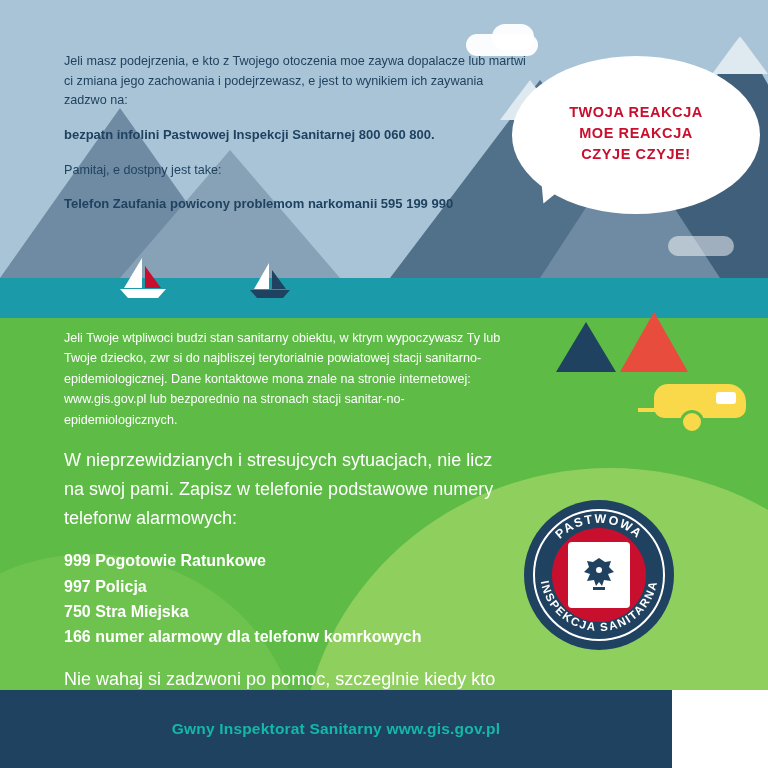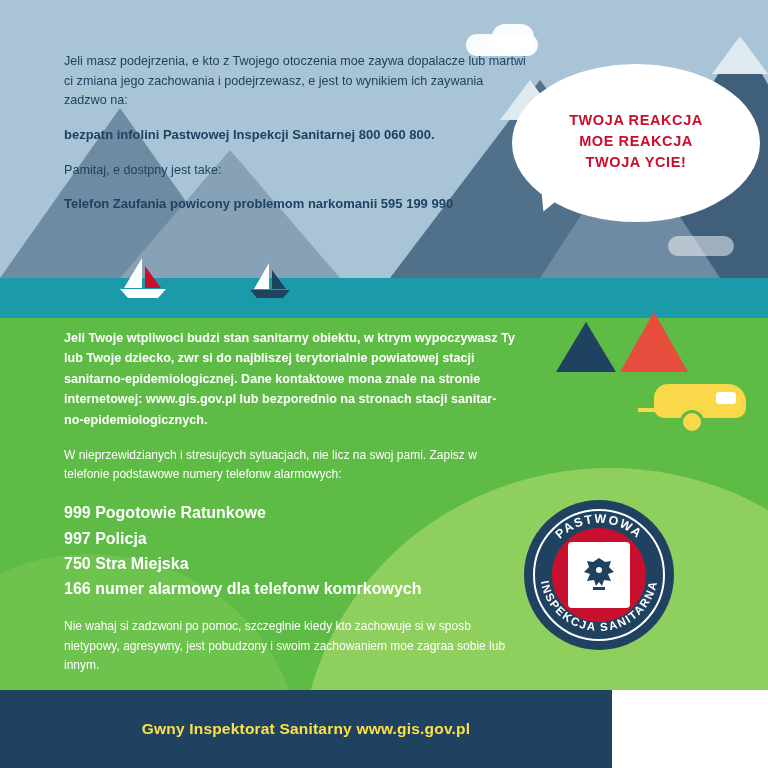--- a/index.html
+++ b/index.html
@@ -67,23 +67,23 @@
   .hill {
     position: absolute;
     border-radius: 50% 50% 0 0 / 100% 100% 0 0;
     background: #8fcf5e;
   }
 
   
   .footer {
     position: absolute;
     left: 0; top: 690px;
-    width: 612px; height: 78px;
+    width: 672px; height: 78px;
     background: #1f4260;
-    color: #fde047;
+    color: #14b8a6;
     display: flex;
     align-items: center;
     justify-content: center;
   }
   .footer-text {
     font-size: 15.5px;
     font-weight: bold;
     letter-spacing: 0.2px;
   }
 
@@ -111,21 +111,21 @@
     font-size: 13px;
     font-weight: bold;
     line-height: 1.55;
     color: #1f4260;
     margin: 8px 0 16px 0;
   }
 
   
   .bubble-wrap {
     position: absolute;
-    left: 512px; top: 64px;
+    left: 512px; top: 56px;
     width: 248px; height: 188px;
   }
   .bubble {
     position: absolute;
     left: 0; top: 0;
     width: 248px; height: 158px;
     background: #ffffff;
     border-radius: 50%;
   }
   .bubble-tail {
@@ -151,27 +151,27 @@
 
   
   .green-text {
     position: absolute;
     left: 64px; top: 328px;
     width: 452px;
     color: #ffffff;
   }
   .g-bold {
     font-size: 12.6px;
-    font-weight: bold;
+    font-weight: normal;
     line-height: 1.62;
     margin: 0 0 16px 0;
     color: #ffffff;
   }
   .g-reg {
-    font-size: 12px;
+    font-size: 18px;
     line-height: 1.6;
     margin: 0 0 16px 0;
     color: #ffffff;
   }
   .phones {
     margin: 0 0 16px 0;
     padding: 0;
     list-style: none;
   }
   .phones li {
@@ -323,21 +323,21 @@
     <p class="p-reg">Pamitaj, e dostpny jest take:</p>
     <p class="p-bold">Telefon Zaufania powicony problemom narkomanii  595 199 990</p>
   </div>
 
   <div class="bubble-wrap">
     <div class="bubble-tail"></div>
     <div class="bubble"></div>
     <div class="bubble-text">
       <div>TWOJA REAKCJA</div>
       <div>MOE REAKCJA</div>
-      <div>TWOJA YCIE!</div>
+      <div>CZYJE CZYJE!</div>
     </div>
   </div>
 
   <div class="green-text">
     <p class="g-bold">Jeli Twoje wtpliwoci budzi stan sanitarny obiektu, w ktrym wypoczywasz Ty lub Twoje dziecko, zwr si do najbliszej terytorialnie powiatowej stacji sanitarno-epidemiologicznej. Dane kontaktowe mona znale na stronie internetowej: www.gis.gov.pl lub bezporednio na stronach stacji sanitar-no-epidemiologicznych.</p>
     <p class="g-reg">W nieprzewidzianych i stresujcych sytuacjach, nie licz na swoj pami. Zapisz w telefonie podstawowe numery telefonw alarmowych:</p>
     <ul class="phones">
       <li>999  Pogotowie Ratunkowe</li>
       <li>997  Policja</li>
       <li>750  Stra Miejska</li>

